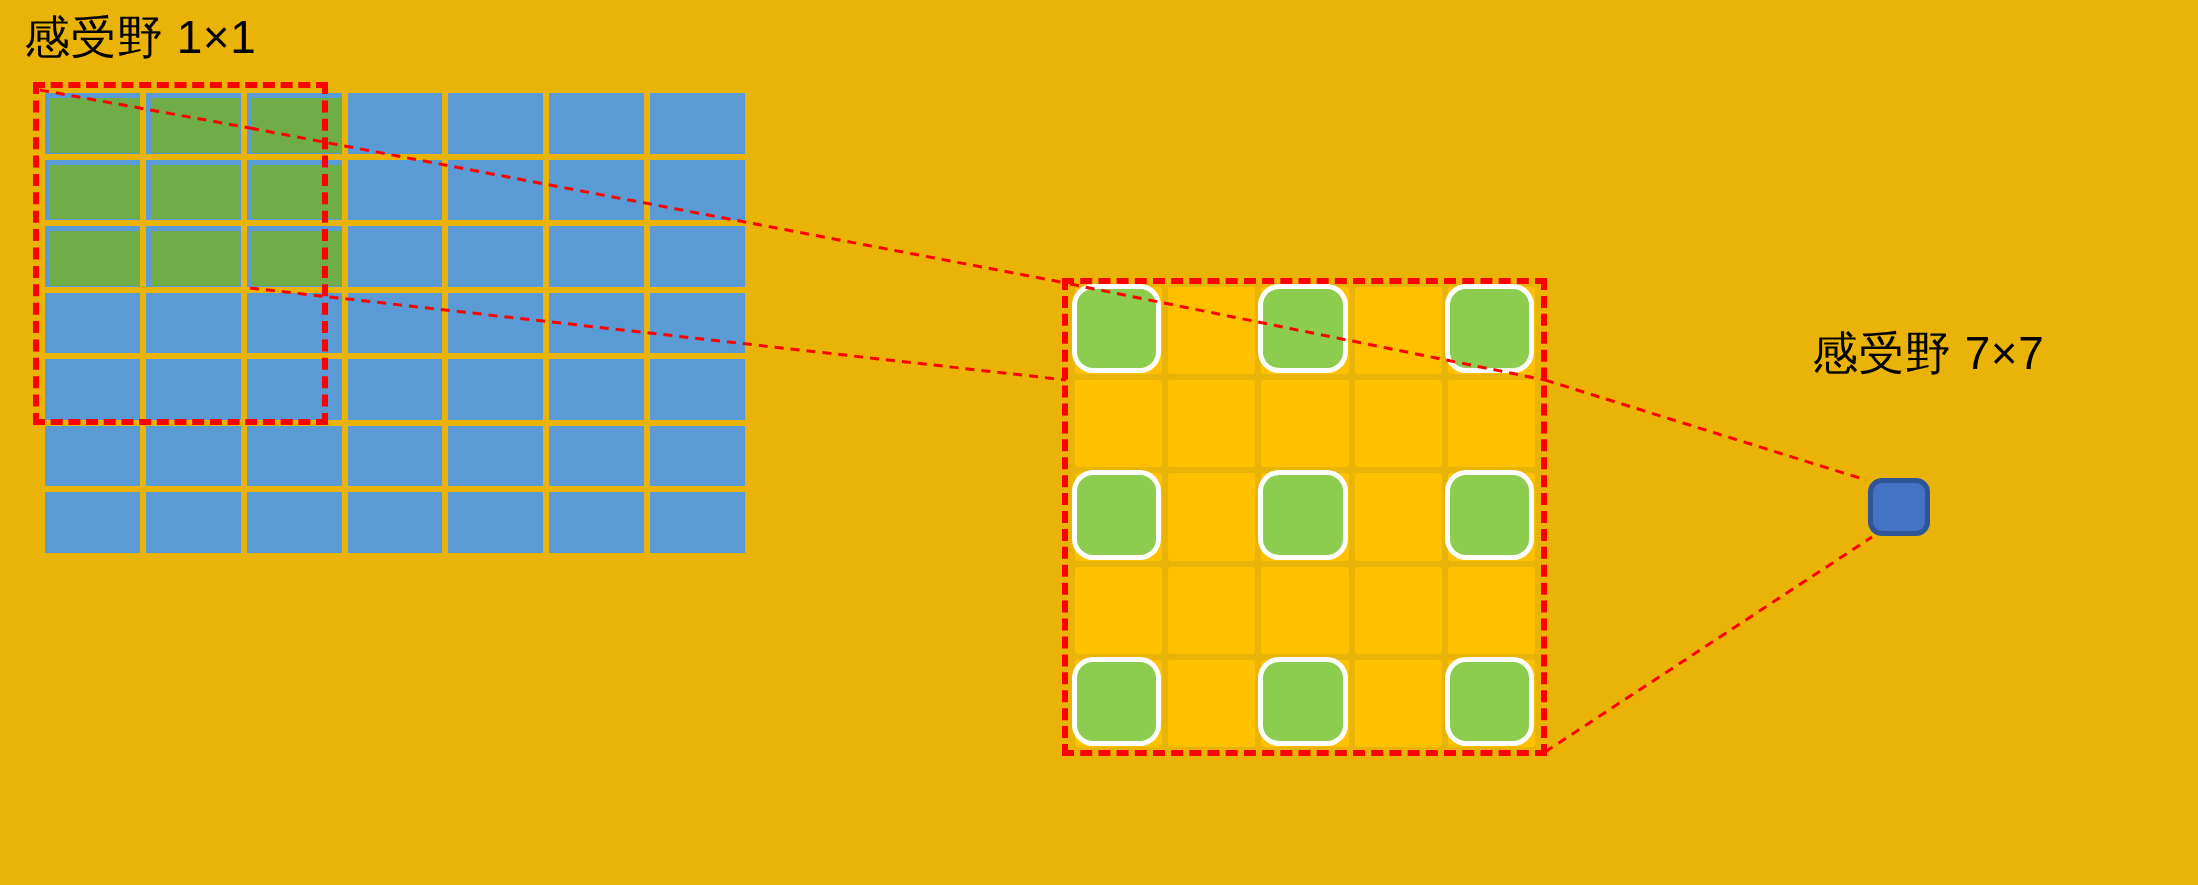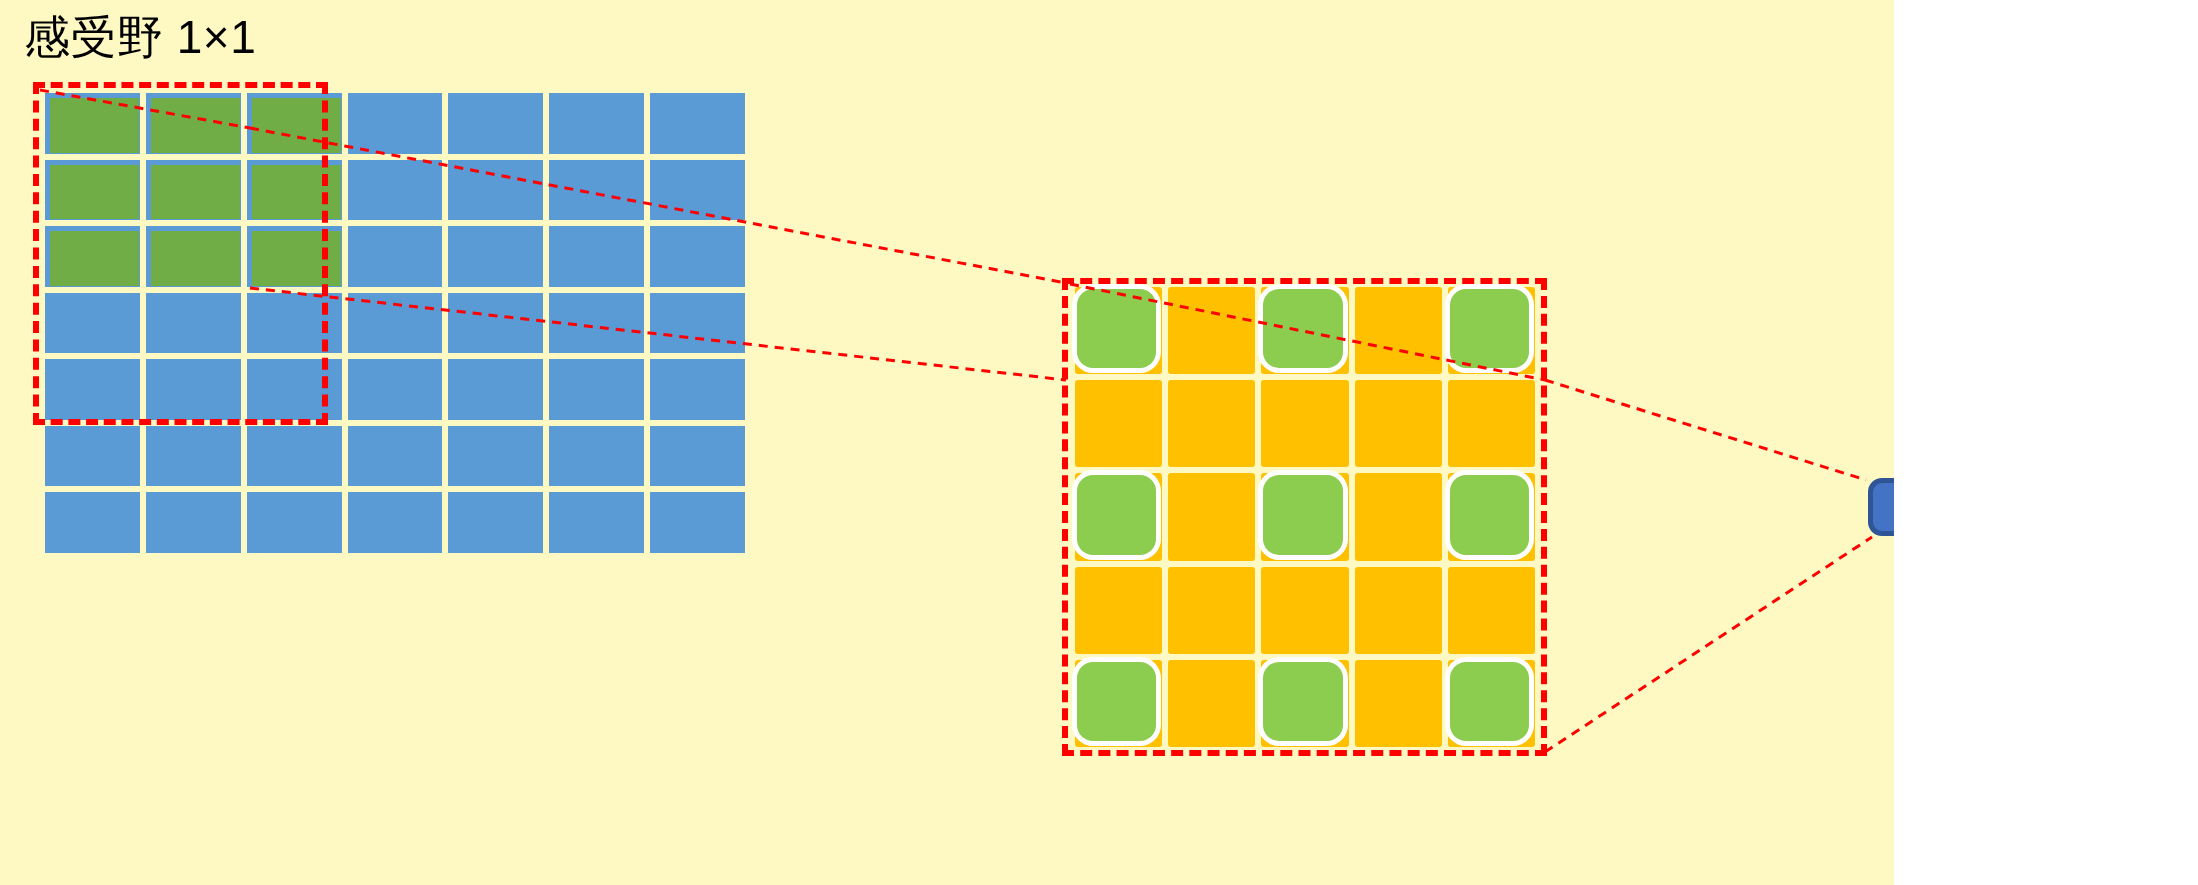--- a/index.html
+++ b/index.html
@@ -6,23 +6,23 @@
     margin: 0;
     padding: 0;
     background: #ffffff;
   }
   body {
     font-family: "Liberation Sans", "DejaVu Sans", sans-serif;
     color: #000000;
   }
   #canvas {
     position: relative;
-    width: 1894px;
+    width: 2198px;
     height: 885px;
-    background: #fef9c3;
+    background: #eab308;
     overflow: hidden;
   }
 
   
   .label {
     position: absolute;
     font-size: 46px;
     line-height: 1.0;
     color: #000000;
     white-space: nowrap;
@@ -125,20 +125,21 @@
   }
 </style>
 </head>
 <body>
 
 <div id="canvas">
 
   <div class="label" id="label-1x1">感受野 1×1</div>
 
 
+  <div class="label" id="label-7x7">感受野 7×7</div>
 
   <div id="grid-input">
       <div class="cell-blue is-green"></div>
       <div class="cell-blue is-green"></div>
       <div class="cell-blue is-green"></div>
       <div class="cell-blue"></div>
       <div class="cell-blue"></div>
       <div class="cell-blue"></div>
       <div class="cell-blue"></div>
       <div class="cell-blue is-green"></div>

